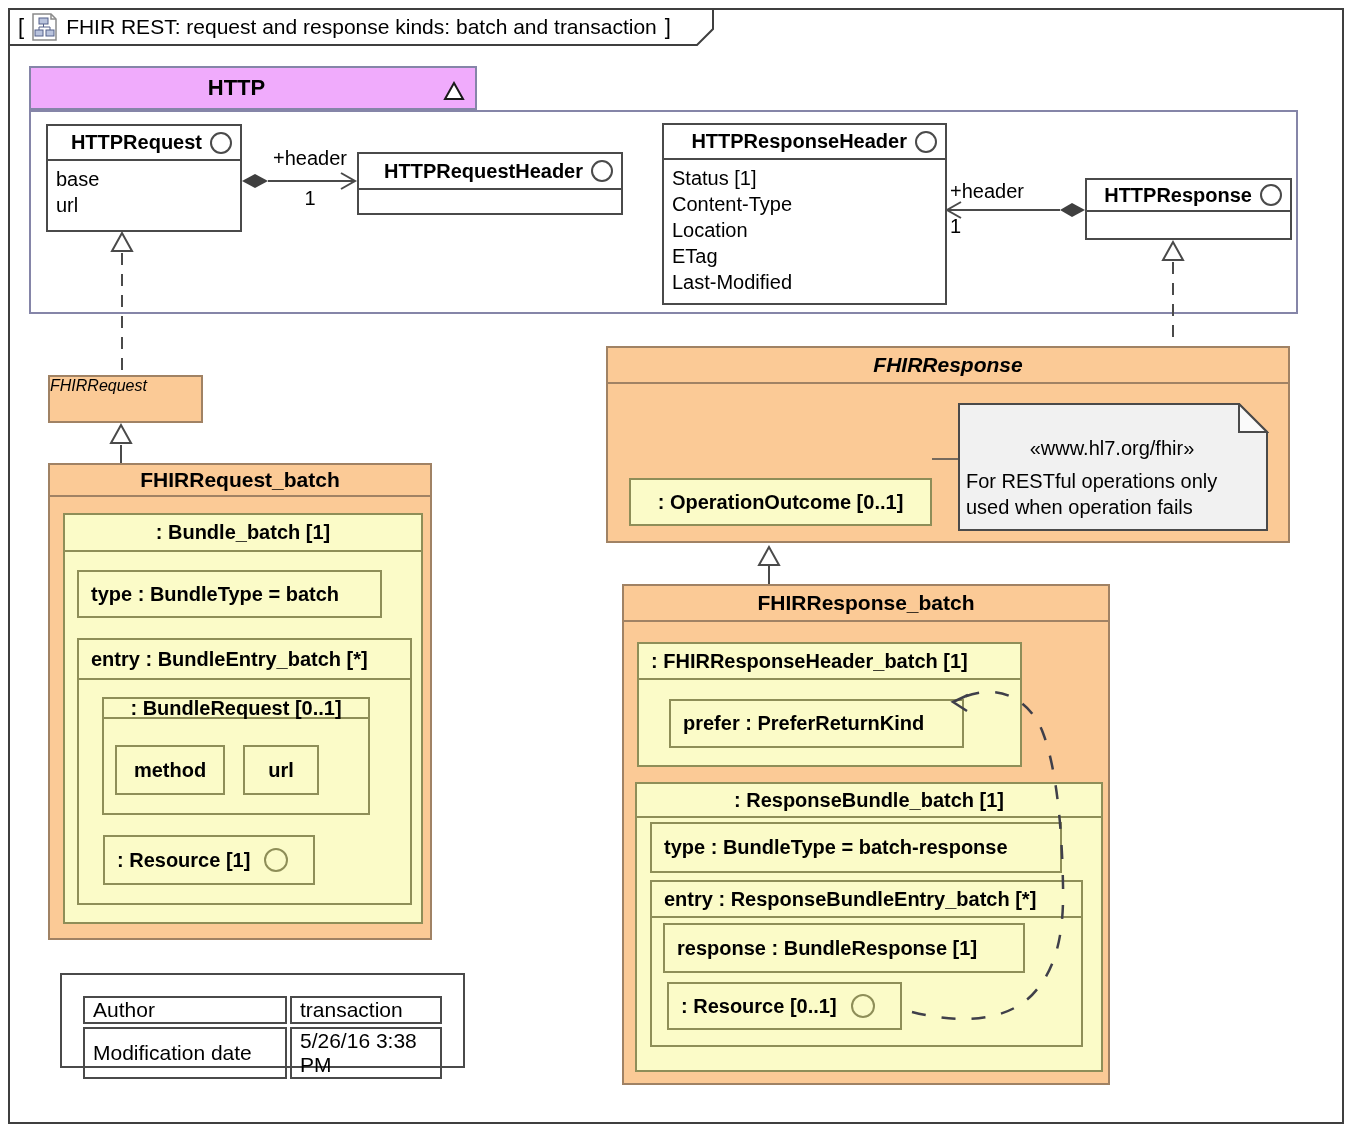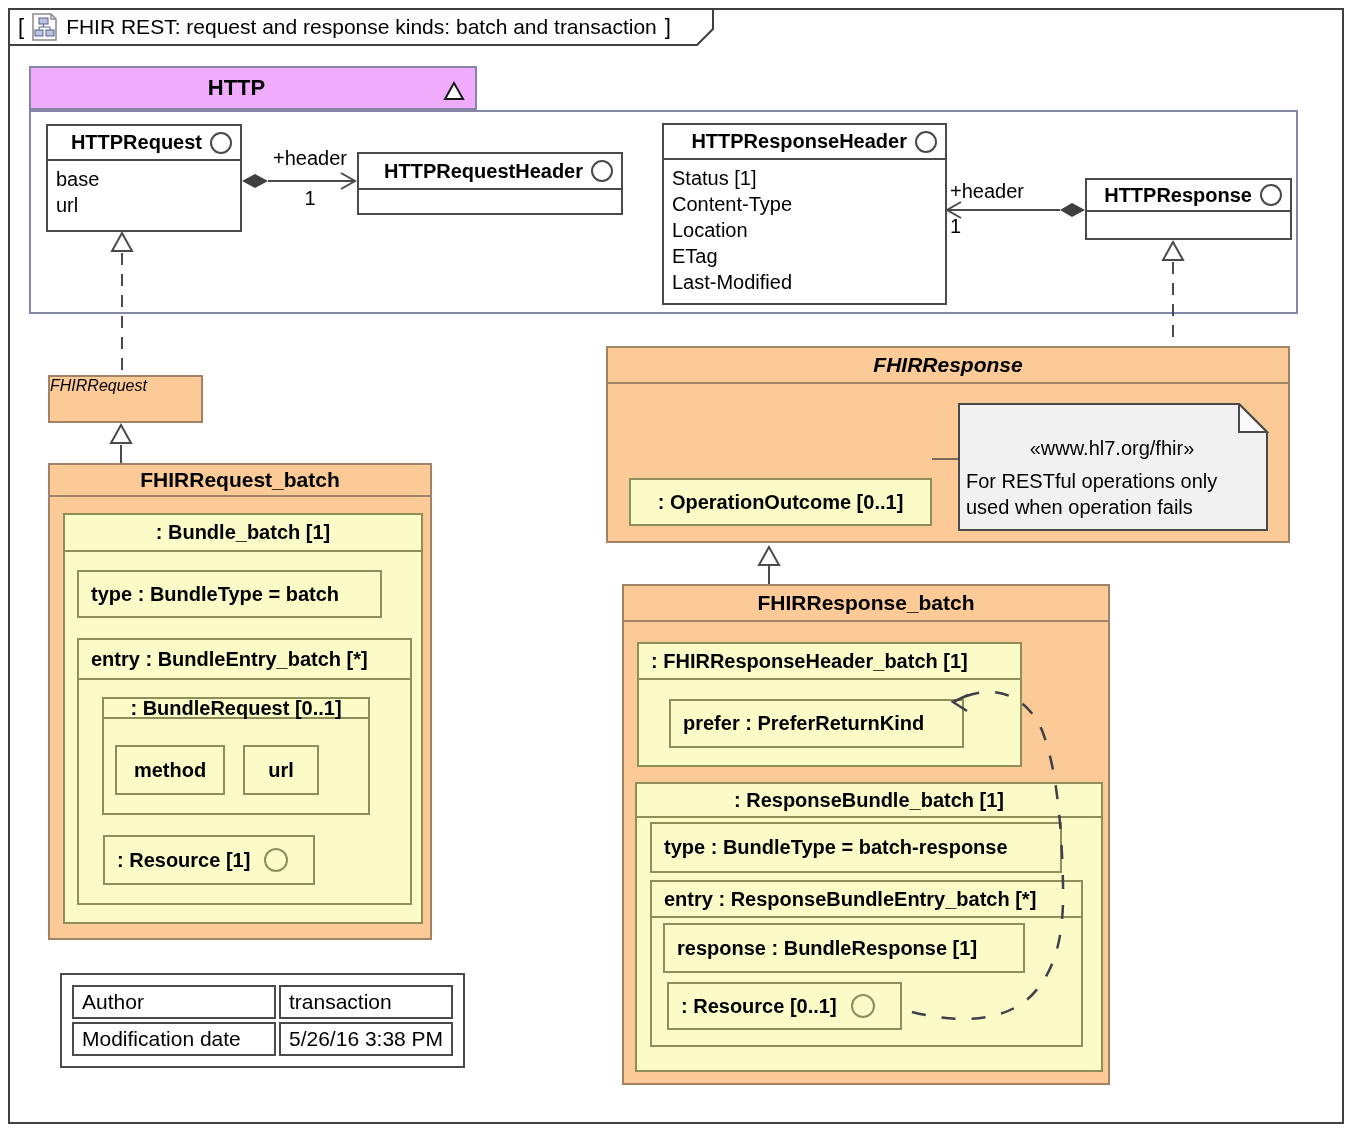--- a/index.html
+++ b/index.html
@@ -44,21 +44,21 @@
 
   
   .lbl { font-size:20px; white-space:nowrap; }
 
   
   .note-text { font-size:20px; }
   .note-stereo { text-align:center; }
 
   
   .info-table { left:60px; top:973px; width:405px; height:95px; border:2px solid #4a4a4a; background:#fff;
-                display:grid; grid-template-columns:204px 1fr; grid-template-rows:1fr 1fr; padding:10px; gap:3px; }
+                display:grid; grid-template-columns:204px 1fr; grid-template-rows:1fr 1fr; padding:21px; gap:3px; }
   .info-cell { border:2px solid #4a4a4a; display:flex; align-items:center; padding-left:8px; font-size:21px; }
 
   svg { display:block; }
   .overlay { left:0; top:0; pointer-events:none; }
 </style>
 </head>
 <body>
 
 <div id="canvas">
 

